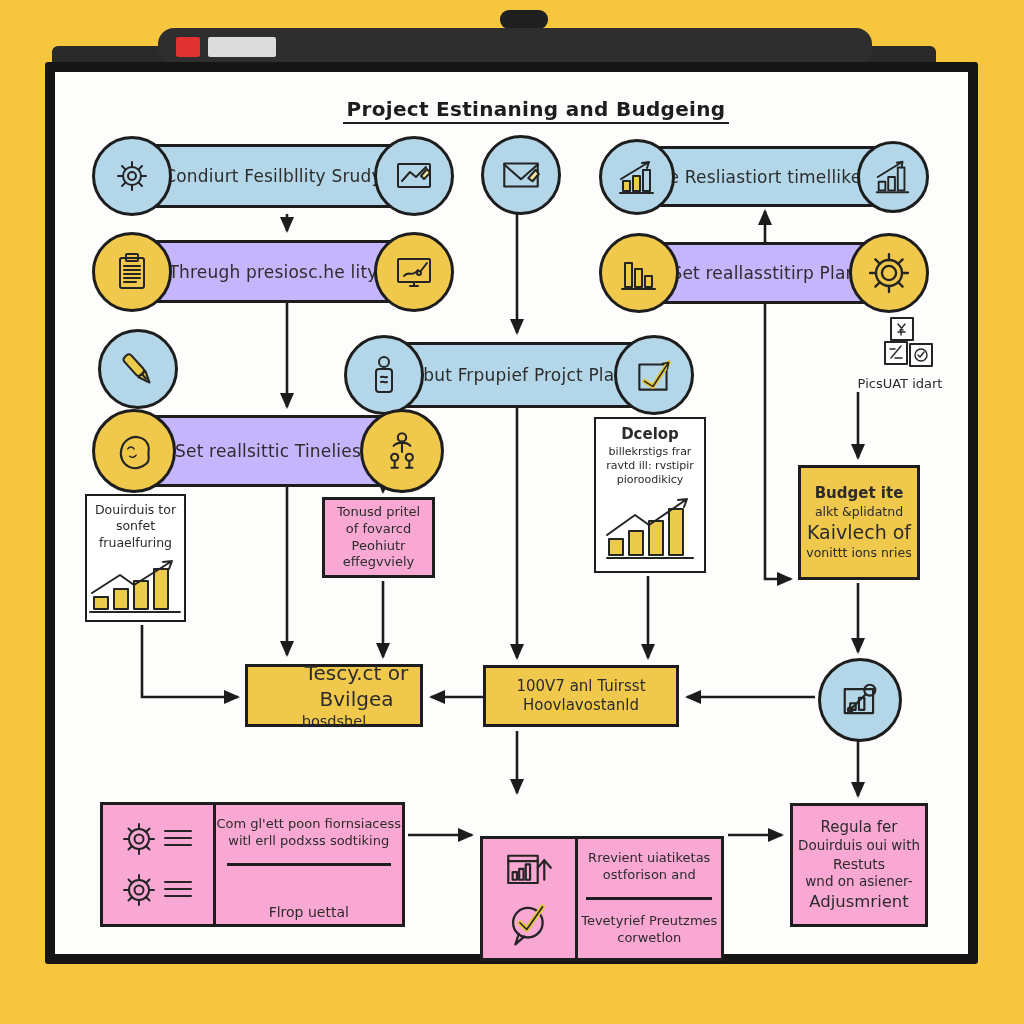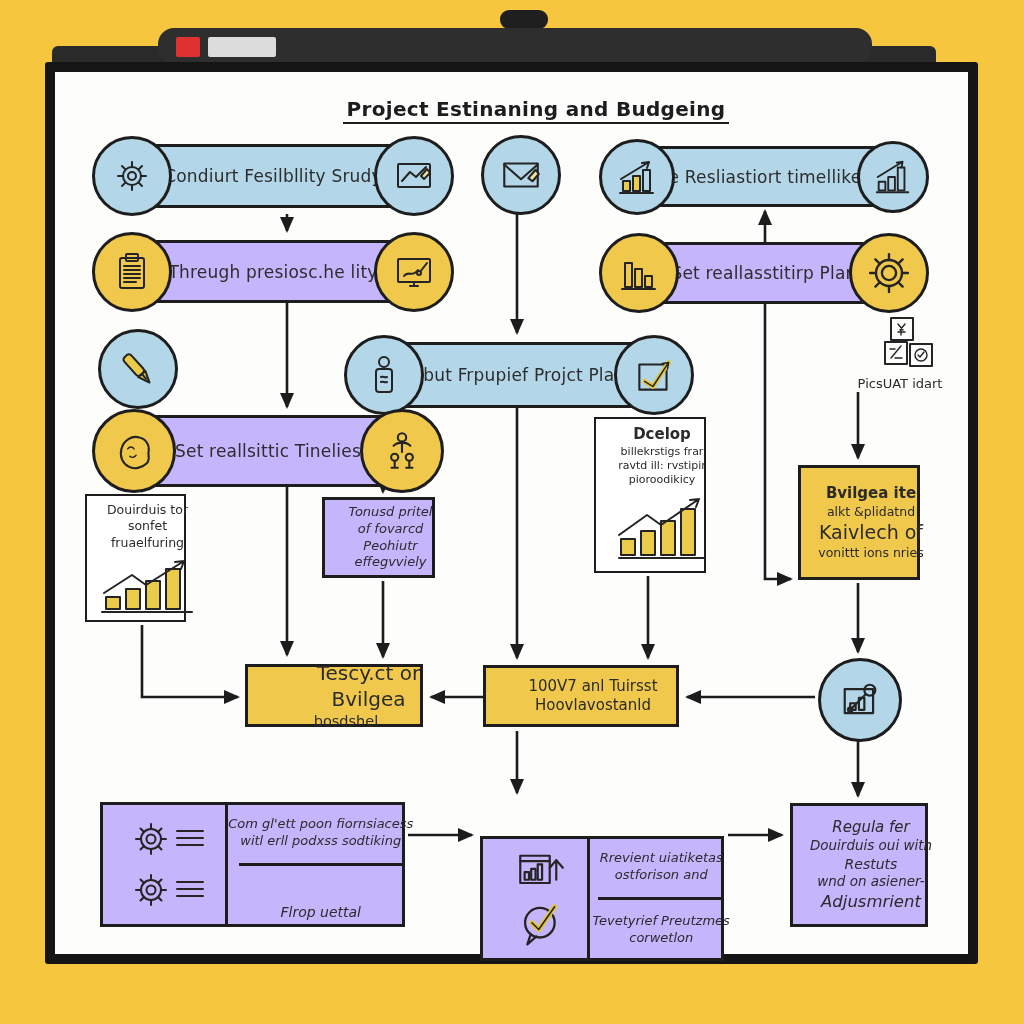--- a/index.html
+++ b/index.html
@@ -26,27 +26,27 @@
   .plabel{font-size:17px;color:#2d2d2d;letter-spacing:.2px;white-space:nowrap;}
   .pcirc{position:absolute;width:74px;height:74px;top:50%;transform:translateY(-50%);
          border:3px solid #1d1d1d;border-radius:50%;display:flex;align-items:center;justify-content:center;z-index:4;}
   .pcirc.l{left:-6px;} .pcirc.r{right:-6px;}
   .pcirc.blue{background:#B3D7E8;} .pcirc.yellow{background:#F0C84B;}
   .freec{position:absolute;border:3px solid #1d1d1d;border-radius:50%;display:flex;align-items:center;justify-content:center;z-index:3;}
   .freec.blue{background:#B3D7E8;}
   
   .nbox{position:absolute;border:3px solid #1d1d1d;z-index:3;box-sizing:border-box;}
   .nbox.white{background:#fff;border-width:2.5px;}
-  .nbox.blue{background:#c4b5fd;font-style:italic;}
+  .nbox.blue{background:#f9a8d4;}
   .nbox.yellow{background:#F0C84B;}
-  .col{display:flex;flex-direction:column;align-items:center;justify-content:center;height:100%;width:100%;padding-left:12px;}
+  .col{display:flex;flex-direction:column;align-items:center;justify-content:center;height:100%;width:100%;}
   .bl{font-size:13px;line-height:1.3;text-align:center;color:#2b2b2b;}
   .bl.big{font-size:15px;font-weight:600;}
   .bl.sm{font-size:11px;}
-  .rowflex{display:flex;height:100%;width:100%;padding-left:12px;}
+  .rowflex{display:flex;height:100%;width:100%;}
   .vdiv{width:2.5px;background:#1d1d1d;}
   .hdiv{height:2.5px;background:#1d1d1d;width:88%;margin:2px auto;}
   .sect{flex:1;display:flex;flex-direction:column;align-items:center;justify-content:center;}
   .icol{display:flex;flex-direction:column;align-items:center;justify-content:space-around;}
   
   .ic *{stroke:#242424;stroke-width:2;fill:none;stroke-linecap:round;stroke-linejoin:round;}
   .ic .fy{fill:#EBCB4A;}
   .ic .fy2{fill:#F0E39A;}
   .ic .ky{stroke:#E3C43C;stroke-width:4.5;}
   .ic .thin{stroke-width:1.4;}
@@ -282,21 +282,21 @@
         <rect class="fy" x="46" y="34" width="14" height="34"></rect>
         <rect class="fy" x="66" y="22" width="14" height="46"></rect>
         <path d="M4,48 L32,28 L46,38 L84,12 M84,12 l-9,1 M84,12 l-3,8"></path>
         <path d="M4,71 H90"></path>
       </svg>
     </div>
   </div>
 
   <div class="nbox yellow" style="left:798px;top:465px;width:122px;height:115px;">
     <div class="col">
-      <div class="bl big">Bvilgea ite</div>
+      <div class="bl big">Budget ite</div>
       <div class="bl" style="font-size:12.5px;">alkt &amp;plidatnd</div>
       <div class="bl" style="font-size:19px;">Kaivlech of</div>
       <div class="bl" style="font-size:12.5px;">vonittt ions nries</div>
     </div>
   </div>
 
   <div class="nbox yellow" style="left:245px;top:664px;width:178px;height:63px;">
     <div class="col">
       <div class="bl" style="font-size:20px;margin-left:45px;">Tescy.ct or Bvilgea</div>
       <div class="bl" style="font-size:14.5px;">bosdshel</div>

